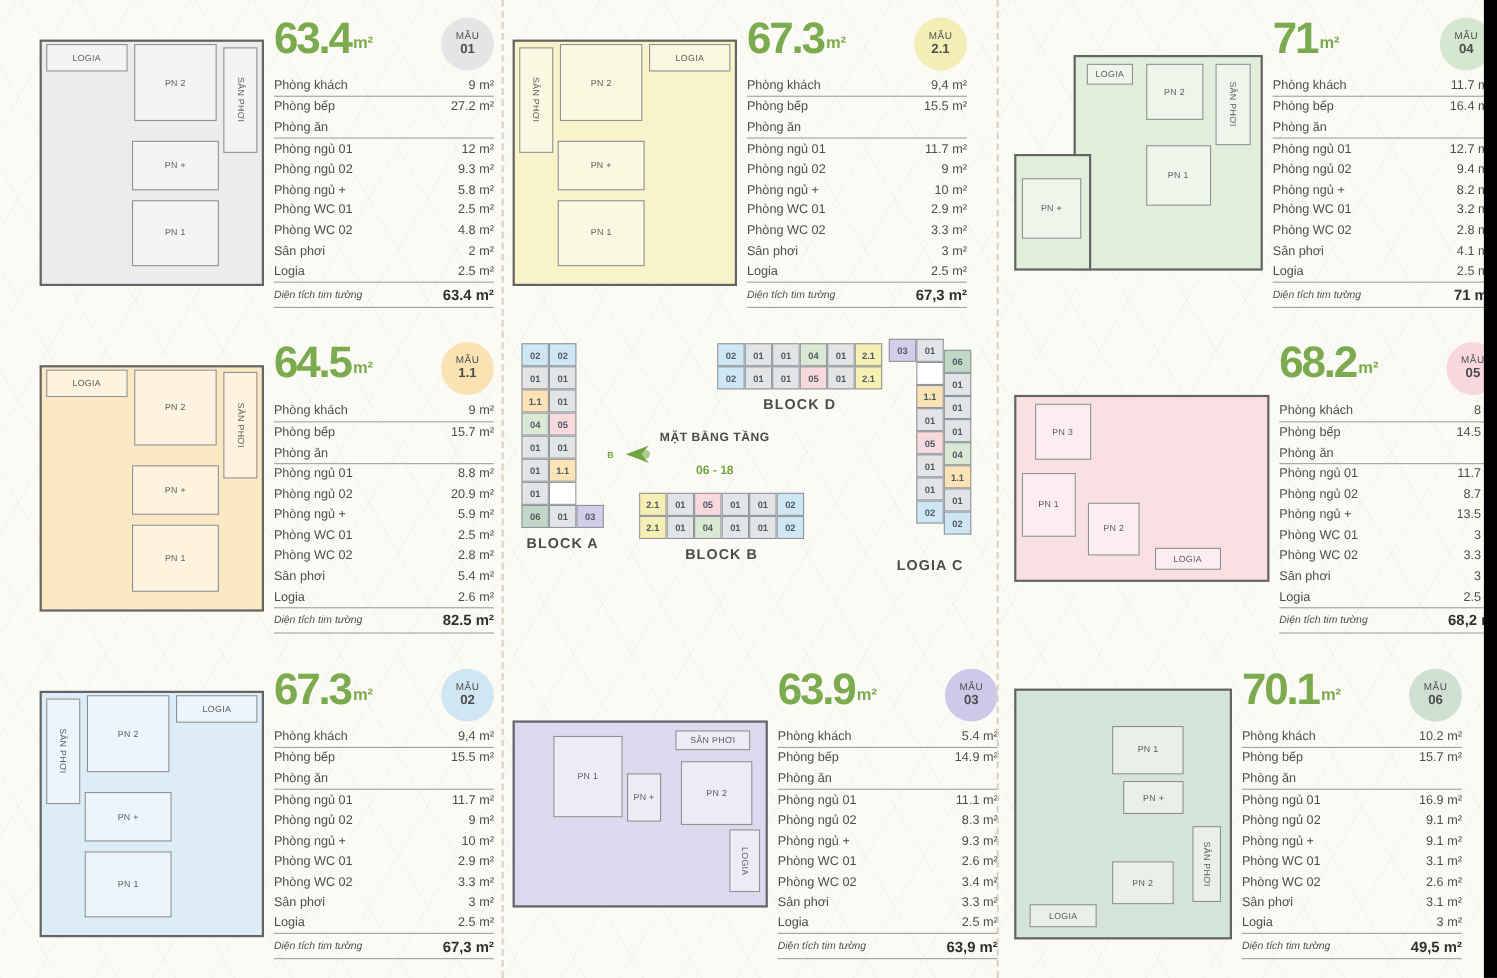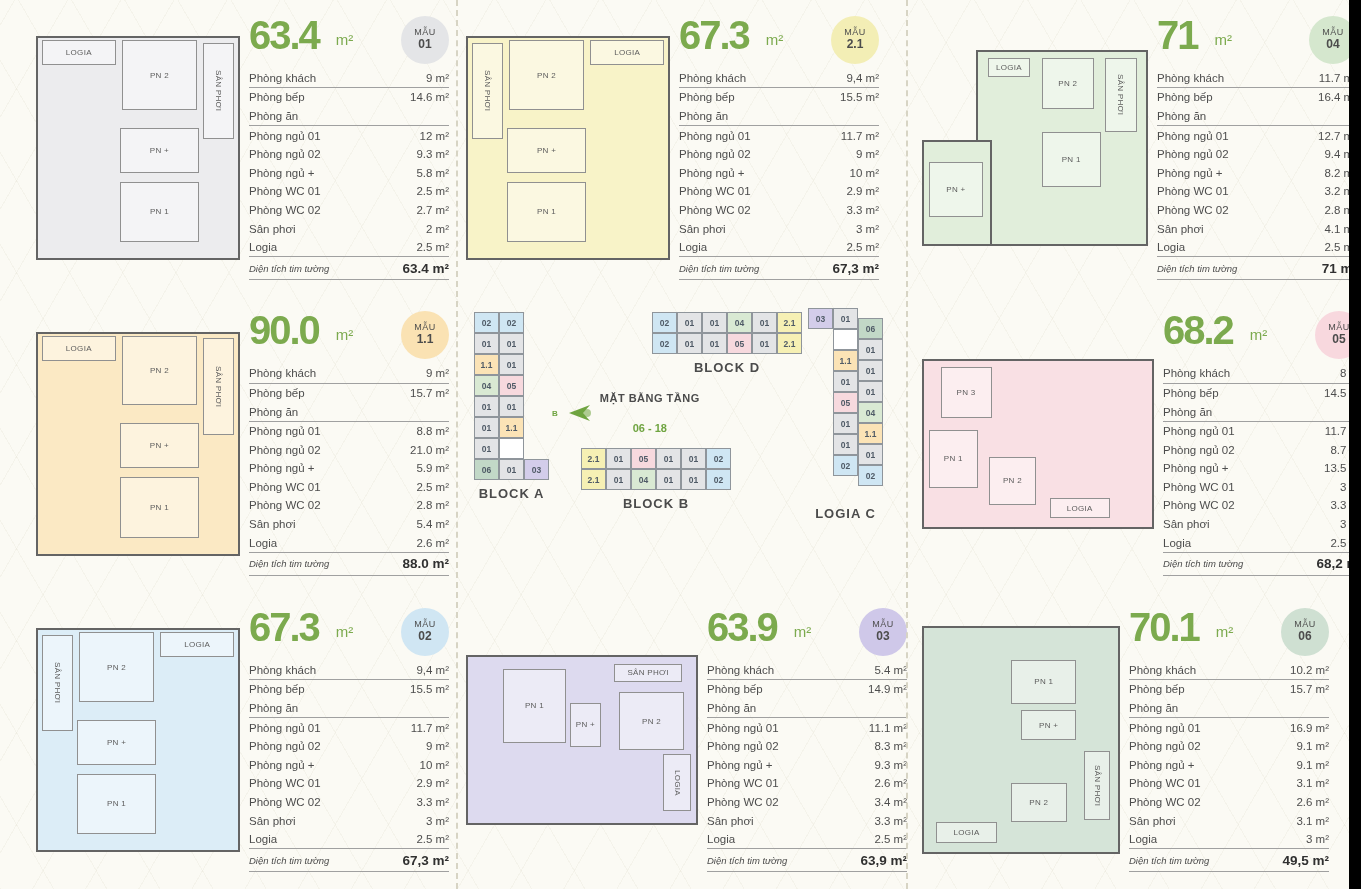--- a/index.html
+++ b/index.html
@@ -42,21 +42,21 @@
     border:1px solid #909090; background:rgba(255,255,255,0.45);
     display:flex; align-items:center; justify-content:center;
     font-size:8px; color:#5c5c5c; letter-spacing:0.3px; text-align:center;
     overflow:hidden; white-space:nowrap;
   }
   .plan-room.vertical { writing-mode:vertical-rl; }
 
   .specs { width:200px; flex:none; }
   .headline { display:flex; align-items:flex-start; margin-bottom:5px; }
   .area { font-size:40px; font-weight:bold; color:#7caa4e; letter-spacing:-2px; line-height:0.95; }
-  .area-unit { font-size:15px; font-weight:normal; color:#7caa4e; margin:15px 0 0 17px;text-align:center; }
+  .area-unit { font-size:15px; font-weight:bold; color:#7caa4e; margin:15px 0 0 2px;text-align:center; }
   .badge {
     margin-left:auto; width:48px; height:48px; border-radius:50%;
     display:flex; flex-direction:column; align-items:center; justify-content:center;
     color:#4c4c4c; flex:none;
   }
   .badge-label { font-size:9px; letter-spacing:0.5px; line-height:1.1; }
   .badge-num  { font-size:12px; font-weight:bold; line-height:1.1; }
   .spec-row {
     display:flex; justify-content:space-between; align-items:center;
     height:18.6px; font-size:11.5px; color:#4d4d4d;
@@ -111,21 +111,21 @@
           <span class="badge-num">01</span>
         </span>
       </div>
       <div class="rows">
               <div class="spec-row ruled">
                 <span class="spec-label">Phòng khách</span>
                 <span class="spec-value">9 m²</span>
               </div>
               <div class="spec-row">
                 <span class="spec-label">Phòng bếp</span>
-                <span class="spec-value">14.6 m²</span>
+                <span class="spec-value">27.2 m²</span>
               </div>
               <div class="spec-row ruled">
                 <span class="spec-label">Phòng ăn</span>
                 <span class="spec-value"></span>
               </div>
               <div class="spec-row">
                 <span class="spec-label">Phòng ngủ 01</span>
                 <span class="spec-value">12 m²</span>
               </div>
               <div class="spec-row">
@@ -135,21 +135,21 @@
               <div class="spec-row">
                 <span class="spec-label">Phòng ngủ +</span>
                 <span class="spec-value">5.8 m²</span>
               </div>
               <div class="spec-row">
                 <span class="spec-label">Phòng WC 01</span>
                 <span class="spec-value">2.5 m²</span>
               </div>
               <div class="spec-row">
                 <span class="spec-label">Phòng WC 02</span>
-                <span class="spec-value">2.7 m²</span>
+                <span class="spec-value">4.8 m²</span>
               </div>
               <div class="spec-row">
                 <span class="spec-label">Sân phơi</span>
                 <span class="spec-value">2 m²</span>
               </div>
               <div class="spec-row ruled">
                 <span class="spec-label">Logia</span>
                 <span class="spec-value">2.5 m²</span>
               </div>
             </div>
@@ -302,21 +302,21 @@
     <div class="plan plan-a">
             <div class="plan-shape" style="left: 0%; top: 0%; width: 100%; height: 100%; background: rgb(251, 233, 196);"></div>
             <div class="plan-room" style="left: 3%; top: 2%; width: 36%; height: 11%;">LOGIA</div>
             <div class="plan-room" style="left: 42%; top: 2%; width: 37%; height: 31%;">PN 2</div>
             <div class="plan-room vertical" style="left: 82%; top: 3%; width: 15%; height: 43%;">SÂN PHƠI</div>
             <div class="plan-room" style="left: 41%; top: 41%; width: 39%; height: 20%;">PN +</div>
             <div class="plan-room" style="left: 41%; top: 65%; width: 39%; height: 27%;">PN 1</div>
           </div>
     <div class="specs">
       <div class="headline">
-        <span class="area">90.0</span>
+        <span class="area">64.5</span>
         <span class="area-unit">m²</span>
         <span class="badge" style="background: rgb(250, 226, 179);">
           <span class="badge-label">MẪU</span>
           <span class="badge-num">1.1</span>
         </span>
       </div>
       <div class="rows">
               <div class="spec-row ruled">
                 <span class="spec-label">Phòng khách</span>
                 <span class="spec-value">9 m²</span>
@@ -328,21 +328,21 @@
               <div class="spec-row ruled">
                 <span class="spec-label">Phòng ăn</span>
                 <span class="spec-value"></span>
               </div>
               <div class="spec-row">
                 <span class="spec-label">Phòng ngủ 01</span>
                 <span class="spec-value">8.8 m²</span>
               </div>
               <div class="spec-row">
                 <span class="spec-label">Phòng ngủ 02</span>
-                <span class="spec-value">21.0 m²</span>
+                <span class="spec-value">20.9 m²</span>
               </div>
               <div class="spec-row">
                 <span class="spec-label">Phòng ngủ +</span>
                 <span class="spec-value">5.9 m²</span>
               </div>
               <div class="spec-row">
                 <span class="spec-label">Phòng WC 01</span>
                 <span class="spec-value">2.5 m²</span>
               </div>
               <div class="spec-row">
@@ -353,21 +353,21 @@
                 <span class="spec-label">Sân phơi</span>
                 <span class="spec-value">5.4 m²</span>
               </div>
               <div class="spec-row ruled">
                 <span class="spec-label">Logia</span>
                 <span class="spec-value">2.6 m²</span>
               </div>
             </div>
       <div class="total-row">
         <span class="total-label">Diện tích tim tường</span>
-        <span class="total-value">88.0 m²</span>
+        <span class="total-value">82.5 m²</span>
       </div>
     </div>
   </div>
 </div>
     <div class="cell">
       <div class="diagram">
         <div class="dg-center">
           <span class="compass-b">B</span>
           <svg width="26" height="20" viewBox="0 0 26 20">
             <polygon points="24,2 3,10 24,18 17,10" fill="#6fa440"></polygon>

